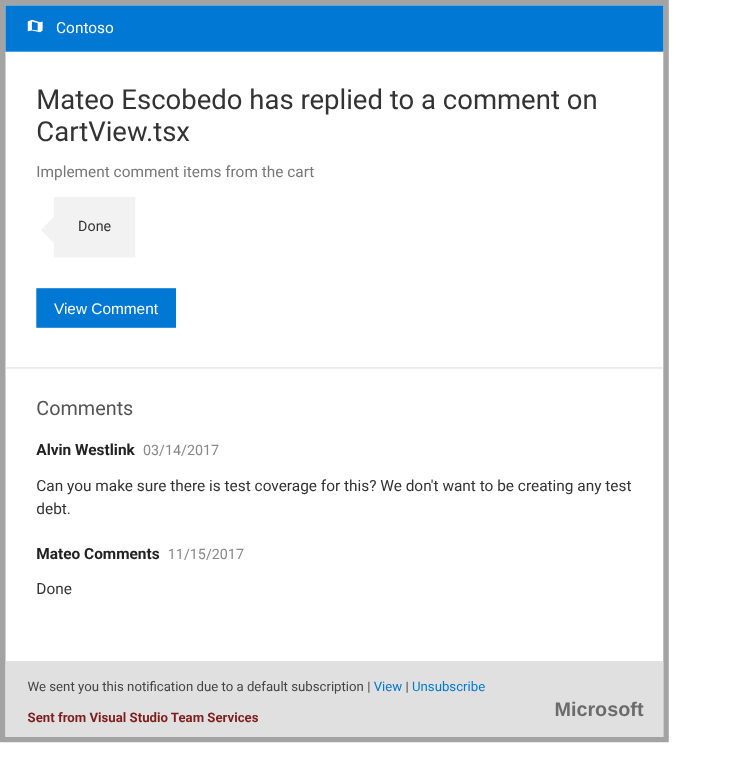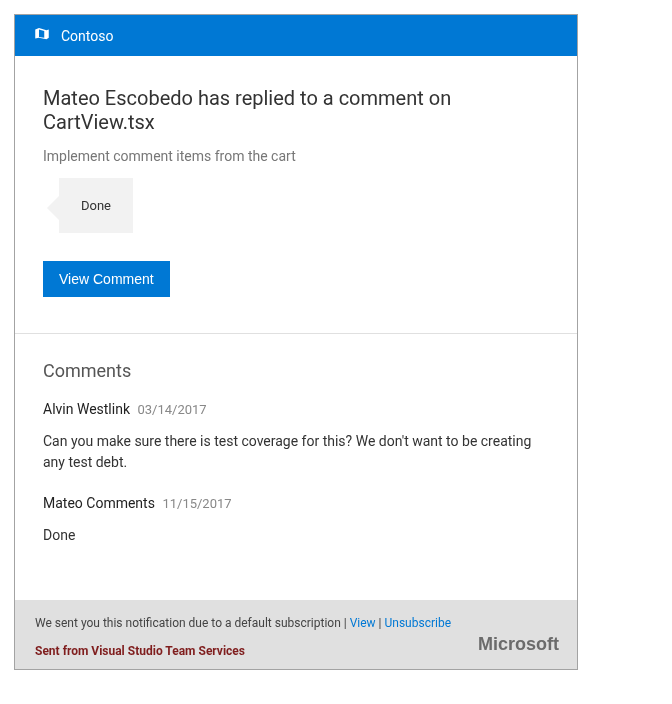--- a/index.html
+++ b/index.html
@@ -3,40 +3,40 @@
   <meta charset="utf-8">
   <style>
     * { box-sizing: border-box; margin: 0; padding: 0; }
     body {
       font-family: "Segoe UI", -apple-system, BlinkMacSystemFont, Roboto, sans-serif;
       background: #fff;
       color: #333;
       width: 672px;
     }
     .container {
-      border: 1px solid #a3a3a3;
-      width: 564px;
-      margin: 14px;
+      border: 5px solid #a3a3a3;
+      width: 608px;
+      margin: 0;
     }
     .header {
       background: #0078d4;
       color: #fff;
       padding: 10px 18px;
       display: flex;
       align-items: center;
       gap: 10px;
       font-size: 14px;
     }
     .header svg { fill: #fff; }
     .main {
       padding: 30px 28px 36px 28px;
       border-bottom: 1px solid #e0e0e0;
     }
     .title {
-      font-size: 20px;
+      font-size: 25px;
       font-weight: 400;
       color: #333;
       margin-bottom: 14px;
     }
     .subtitle {
       font-size: 14px;
       color: #777;
       margin-bottom: 14px;
     }
     .bubble-wrap {
@@ -76,21 +76,21 @@
       font-size: 18px;
       font-weight: 400;
       color: #555;
       margin-bottom: 20px;
     }
     .comment { margin-bottom: 22px; }
     .comment-head {
       font-size: 14px;
       margin-bottom: 14px;
     }
-    .comment-author { font-weight: 400; color: #222; text-align: right; }
+    .comment-author { font-weight: 700; color: #222; text-align: right; }
     .comment-date { color: #888; font-size: 13px; margin-left: 4px; }
     .comment-body { font-size: 14px; color: #333; line-height: 1.5; }
     .footer {
       background: #e0e0e0;
       padding: 16px 20px 11px 20px;
       font-size: 12px;
       color: #444;
       position: relative;
     }
     .footer-line1 { margin-bottom: 14px; }

